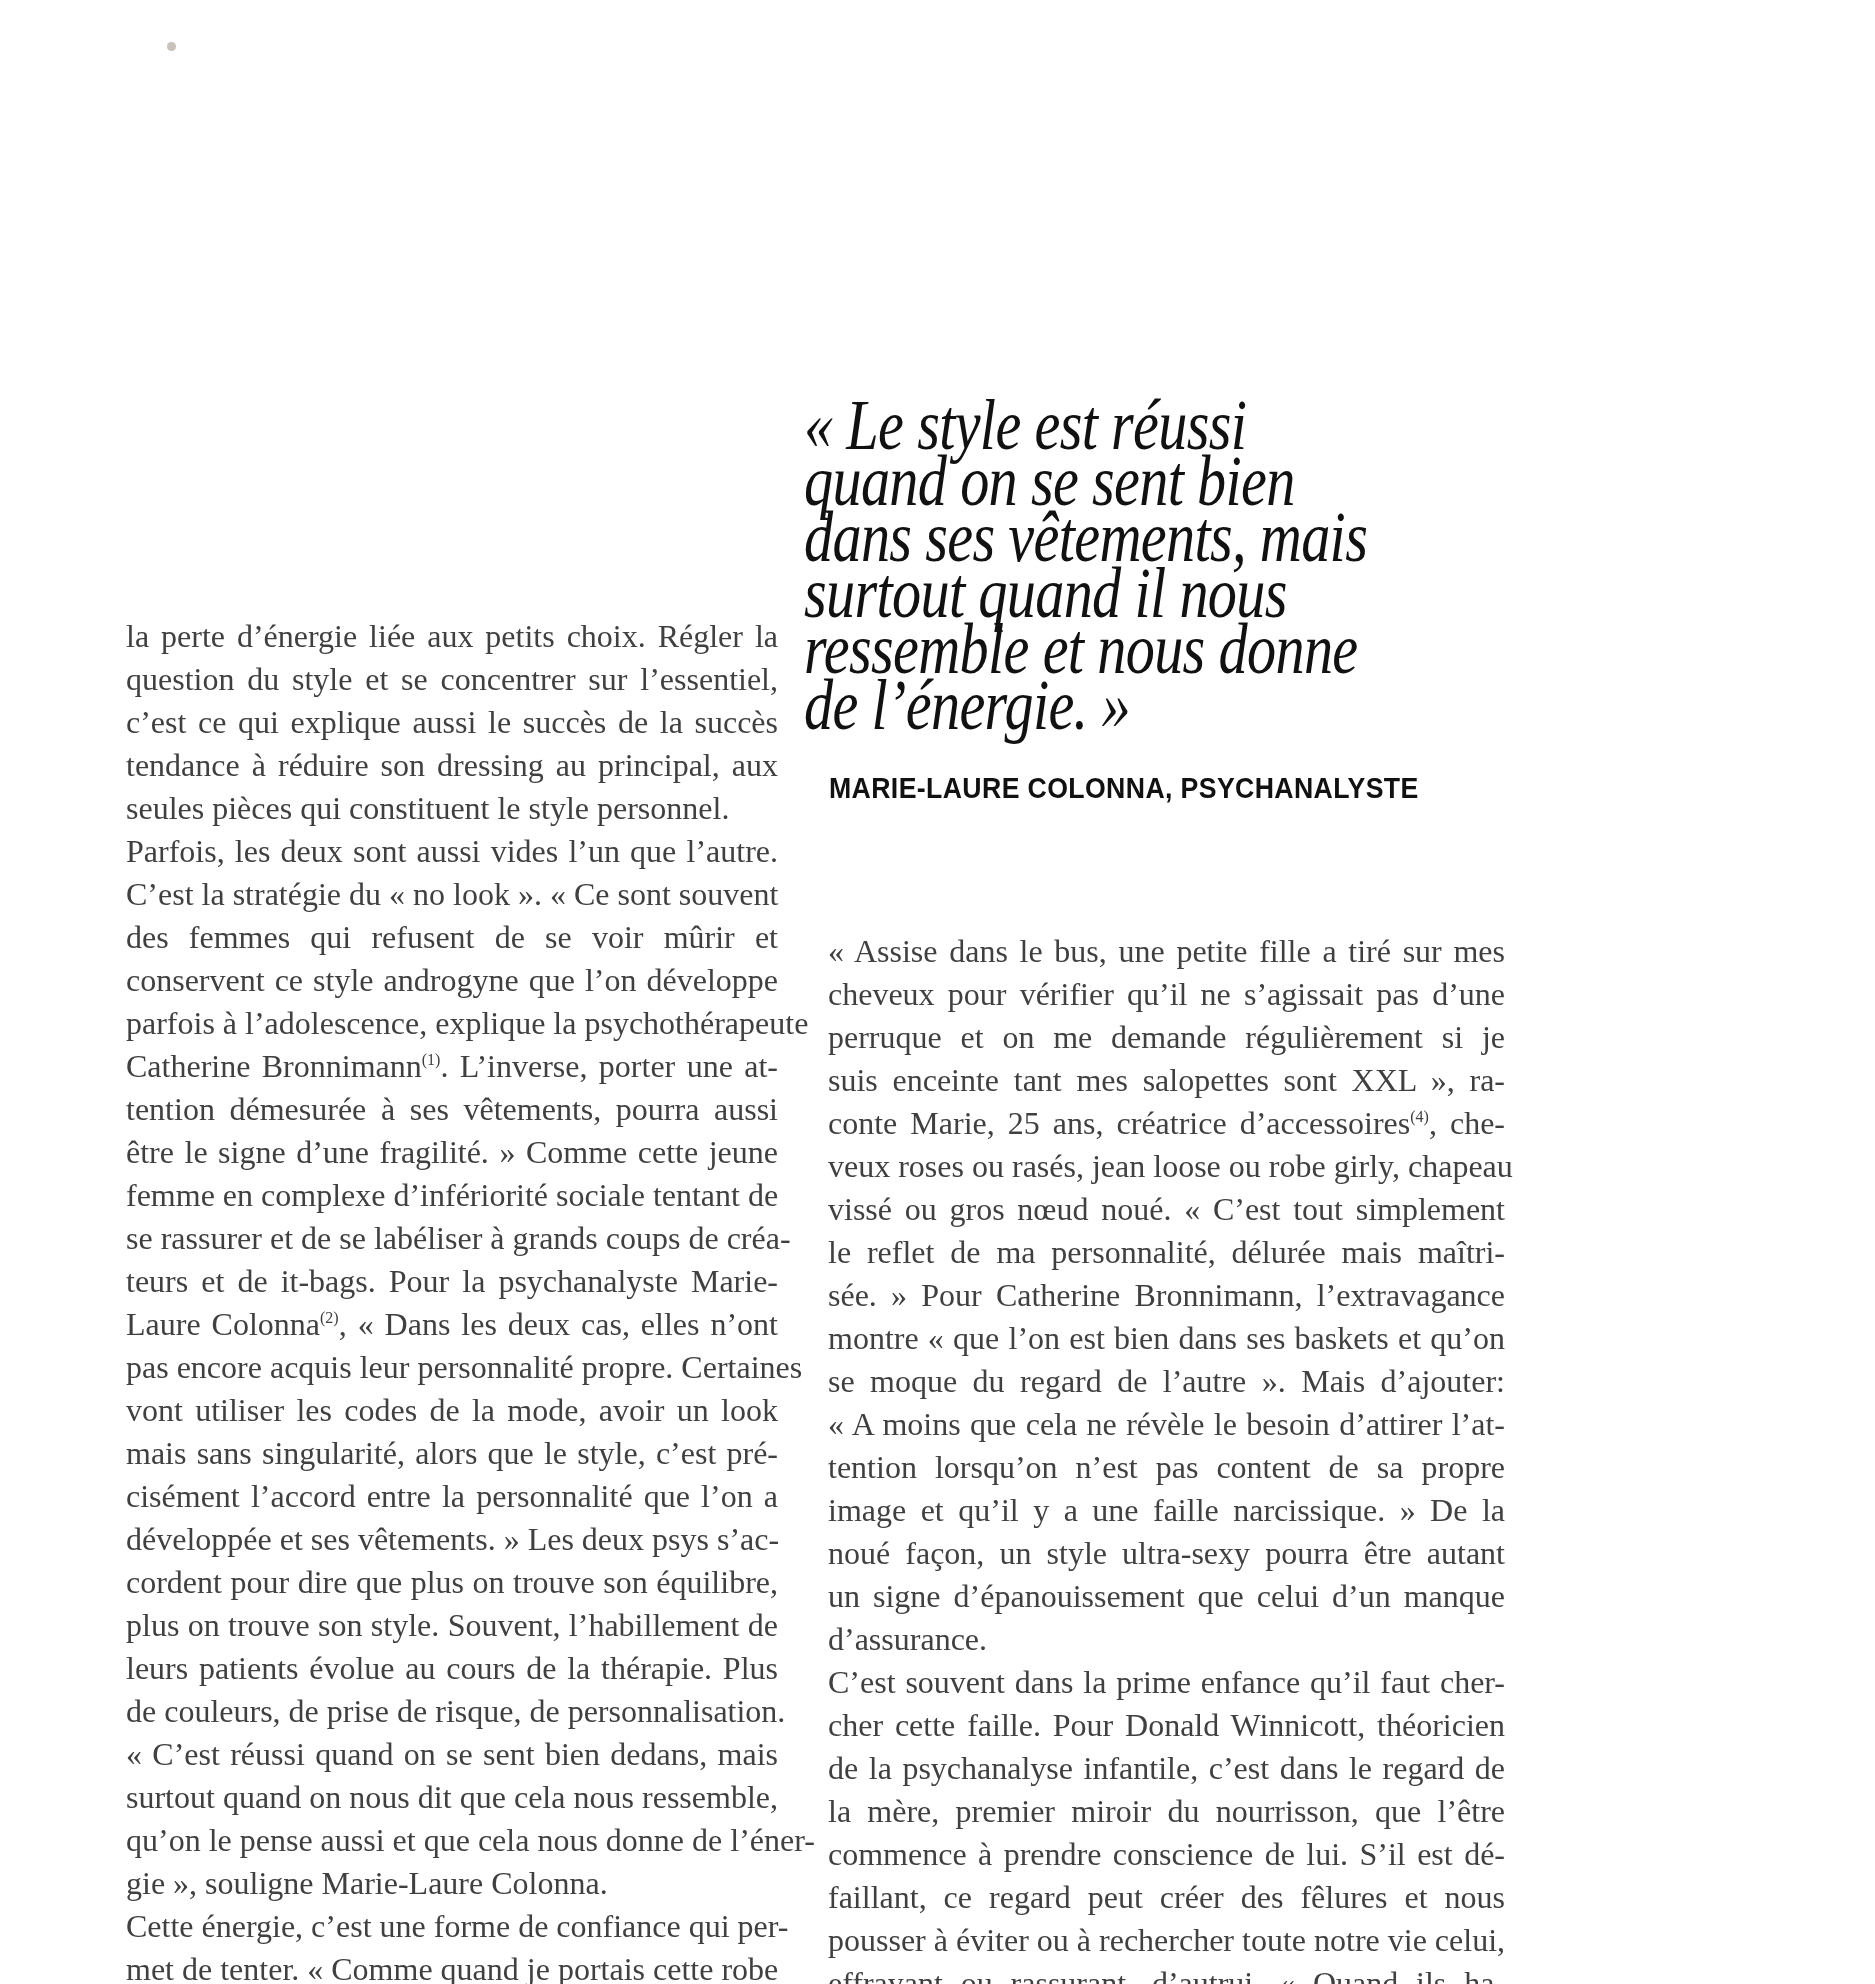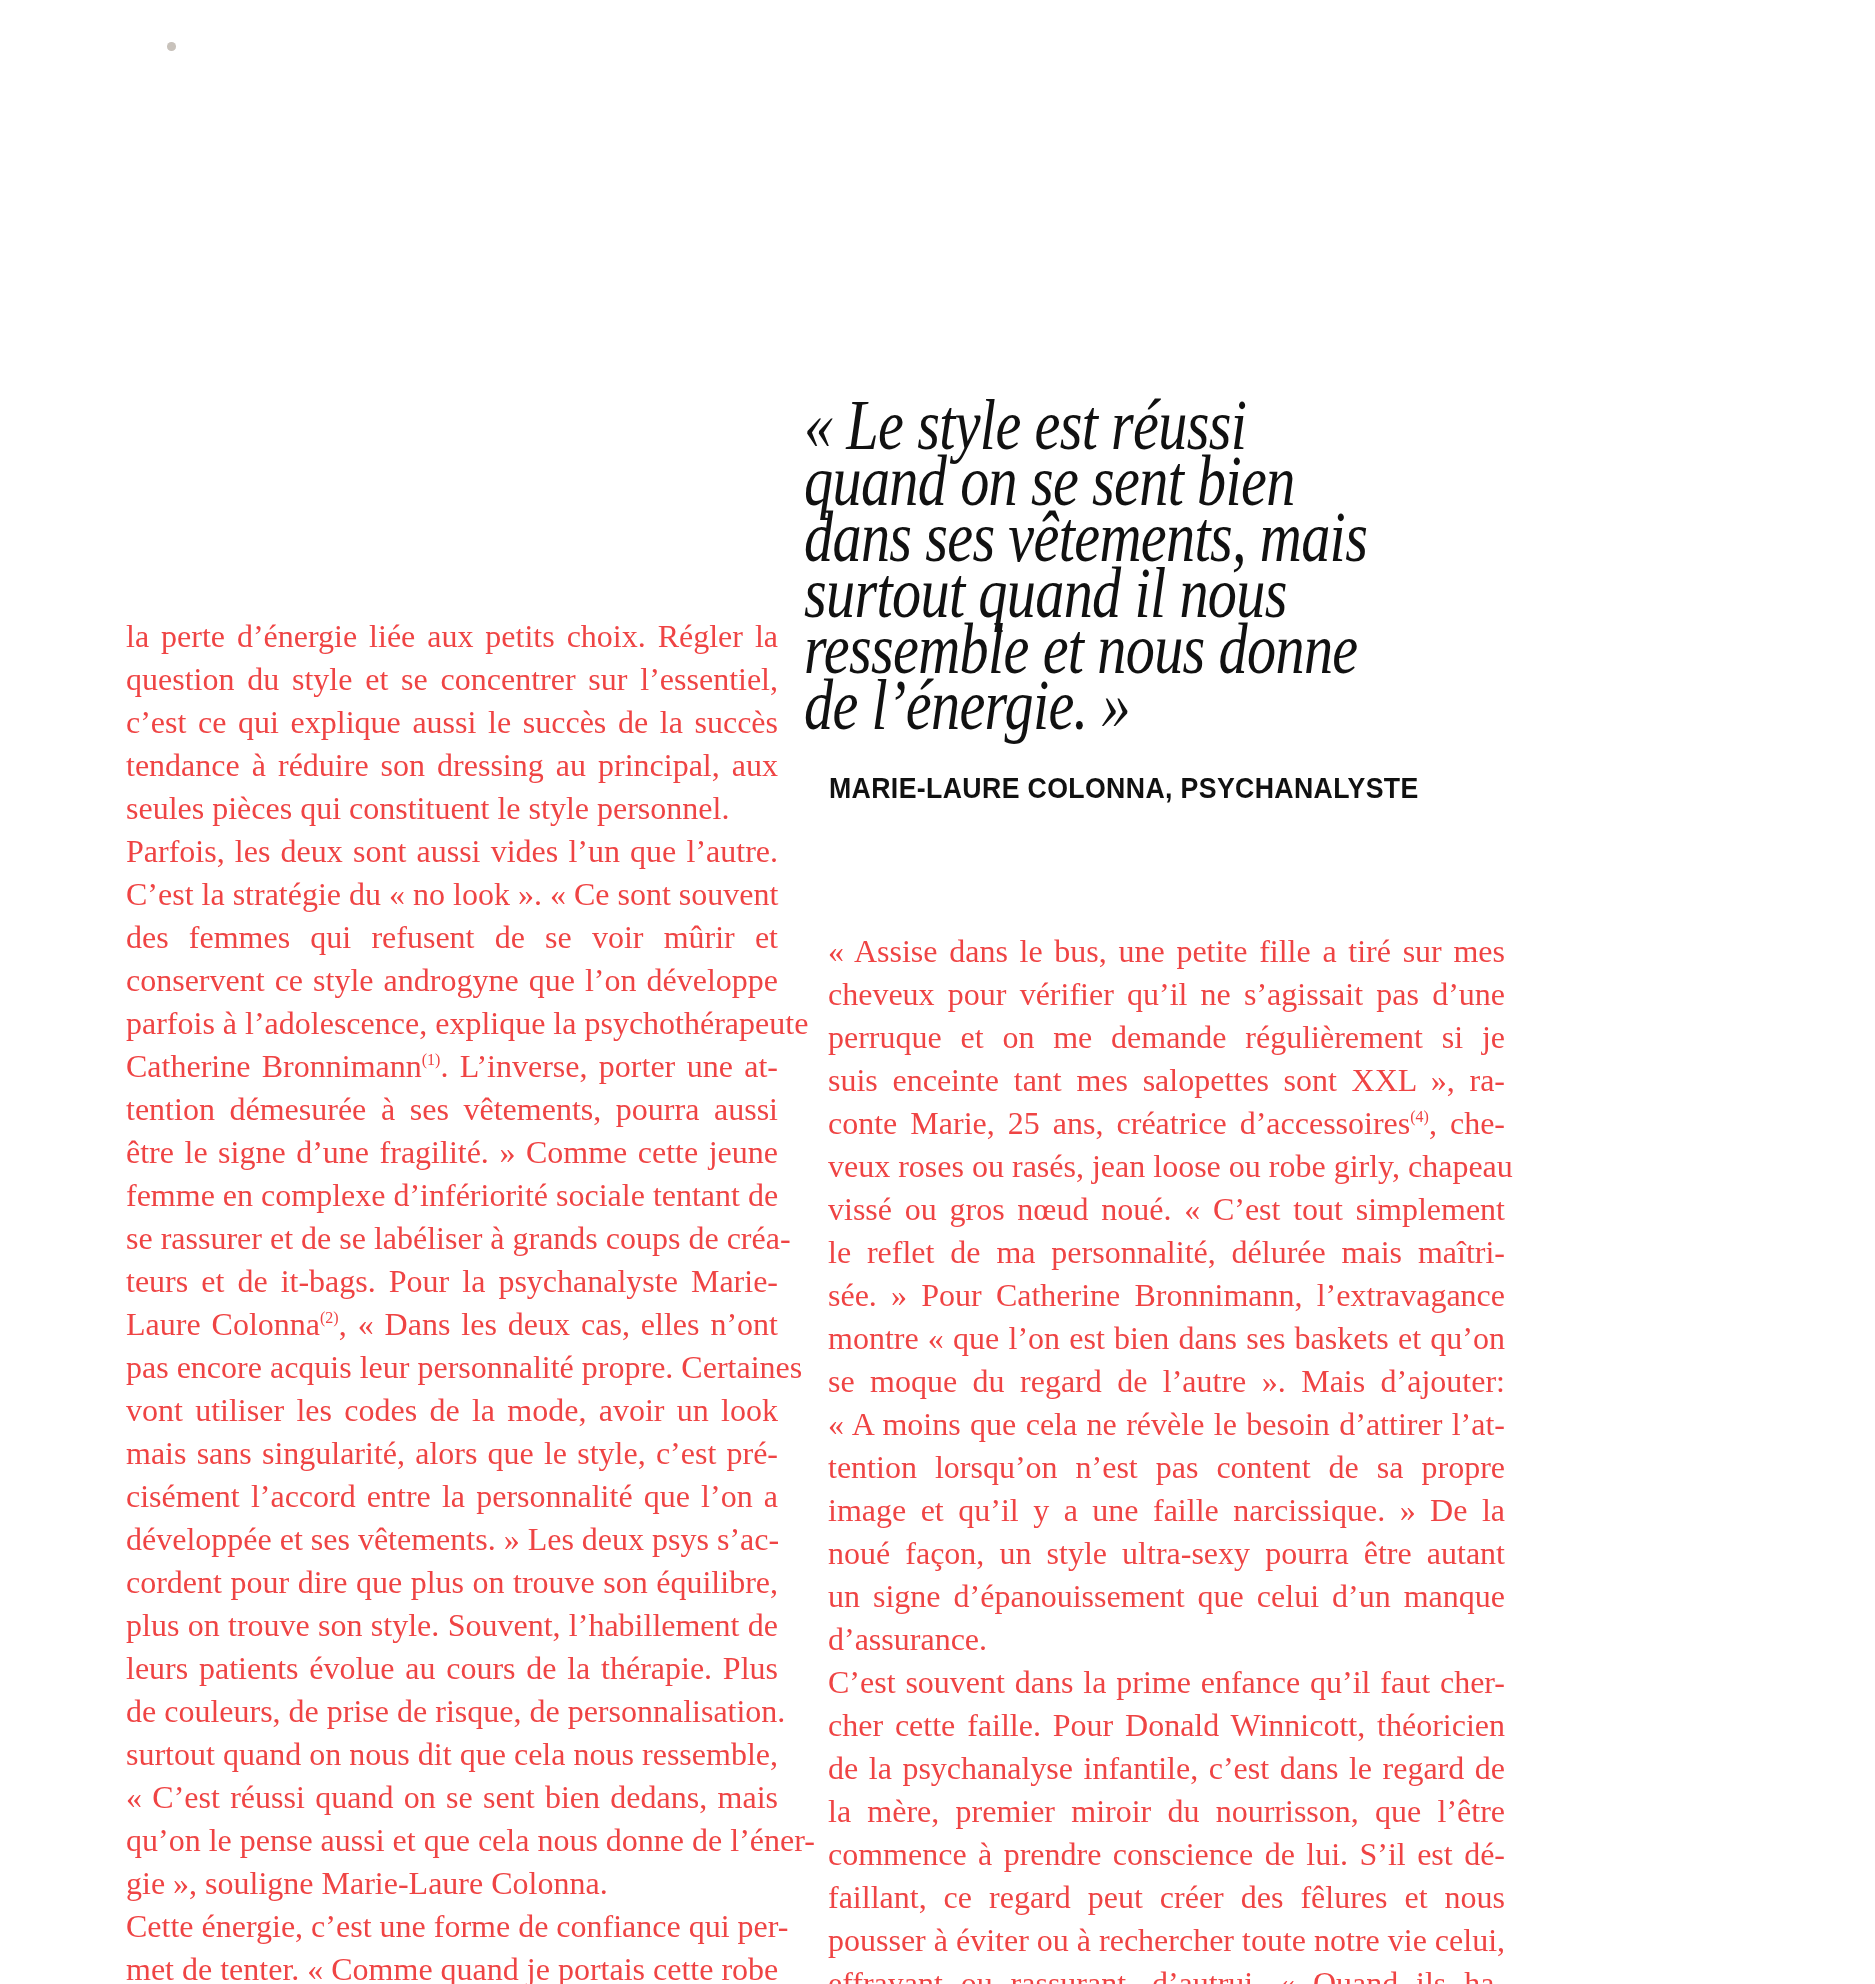--- a/index.html
+++ b/index.html
@@ -4,21 +4,21 @@
 <style>
   html, body { margin: 0; padding: 0; background: #ffffff; }
   body { width: 1876px; height: 2515px; position: relative; overflow: hidden; }
   .page { position: absolute; left: 0; top: 0; width: 1876px; height: 2515px; background: #ffffff; }
 
   .col { position: absolute; }
   .line {
     display: block;
     white-space: nowrap;
     font-family: "Liberation Serif", "DejaVu Serif", serif;
-    color: #ef4444;
+    color: #404040;
     font-size: 32px;
     line-height: 43px;
     height: 43px;
     text-align: justify;
     text-align-last: justify;
   }
   .line.last { text-align-last: left; }
   .line sup { font-size: 16px; vertical-align: 12px; line-height: 0; }
 
   #left-col { left: 126px; top: 615px; width: 652px; }
@@ -75,22 +75,22 @@
       <span class="line"><span>Laure Colonna</span><sup>(2)</sup><span>, « Dans les deux cas, elles n’ont</span></span>
       <span class="line"><span>pas encore acquis leur personnalité propre. Certaines</span></span>
       <span class="line"><span>vont utiliser les codes de la mode, avoir un look</span></span>
       <span class="line"><span>mais sans singularité, alors que le style, c’est pré-</span></span>
       <span class="line"><span>cisément l’accord entre la personnalité que l’on a</span></span>
       <span class="line"><span>développée et ses vêtements. » Les deux psys s’ac-</span></span>
       <span class="line"><span>cordent pour dire que plus on trouve son équilibre,</span></span>
       <span class="line"><span>plus on trouve son style. Souvent, l’habillement de</span></span>
       <span class="line"><span>leurs patients évolue au cours de la thérapie. Plus</span></span>
       <span class="line"><span>de couleurs, de prise de risque, de personnalisation.</span></span>
+      <span class="line"><span>« C’est réussi quand on se sent bien dedans, mais</span></span>
       <span class="line"><span>surtout quand on nous dit que cela nous ressemble,</span></span>
-      <span class="line"><span>« C’est réussi quand on se sent bien dedans, mais</span></span>
       <span class="line"><span>qu’on le pense aussi et que cela nous donne de l’éner-</span></span>
       <span class="line last"><span>gie », souligne Marie-Laure Colonna.</span></span>
       <span class="line"><span>Cette énergie, c’est une forme de confiance qui per-</span></span>
       <span class="line"><span>met de tenter. « Comme quand je portais cette robe</span></span>
     </div>
 
   <div class="col" id="pull-quote">
       <span class="pq-line">« Le style est réussi</span>
       <span class="pq-line">quand on se sent bien</span>
       <span class="pq-line">dans ses vêtements, mais</span>

